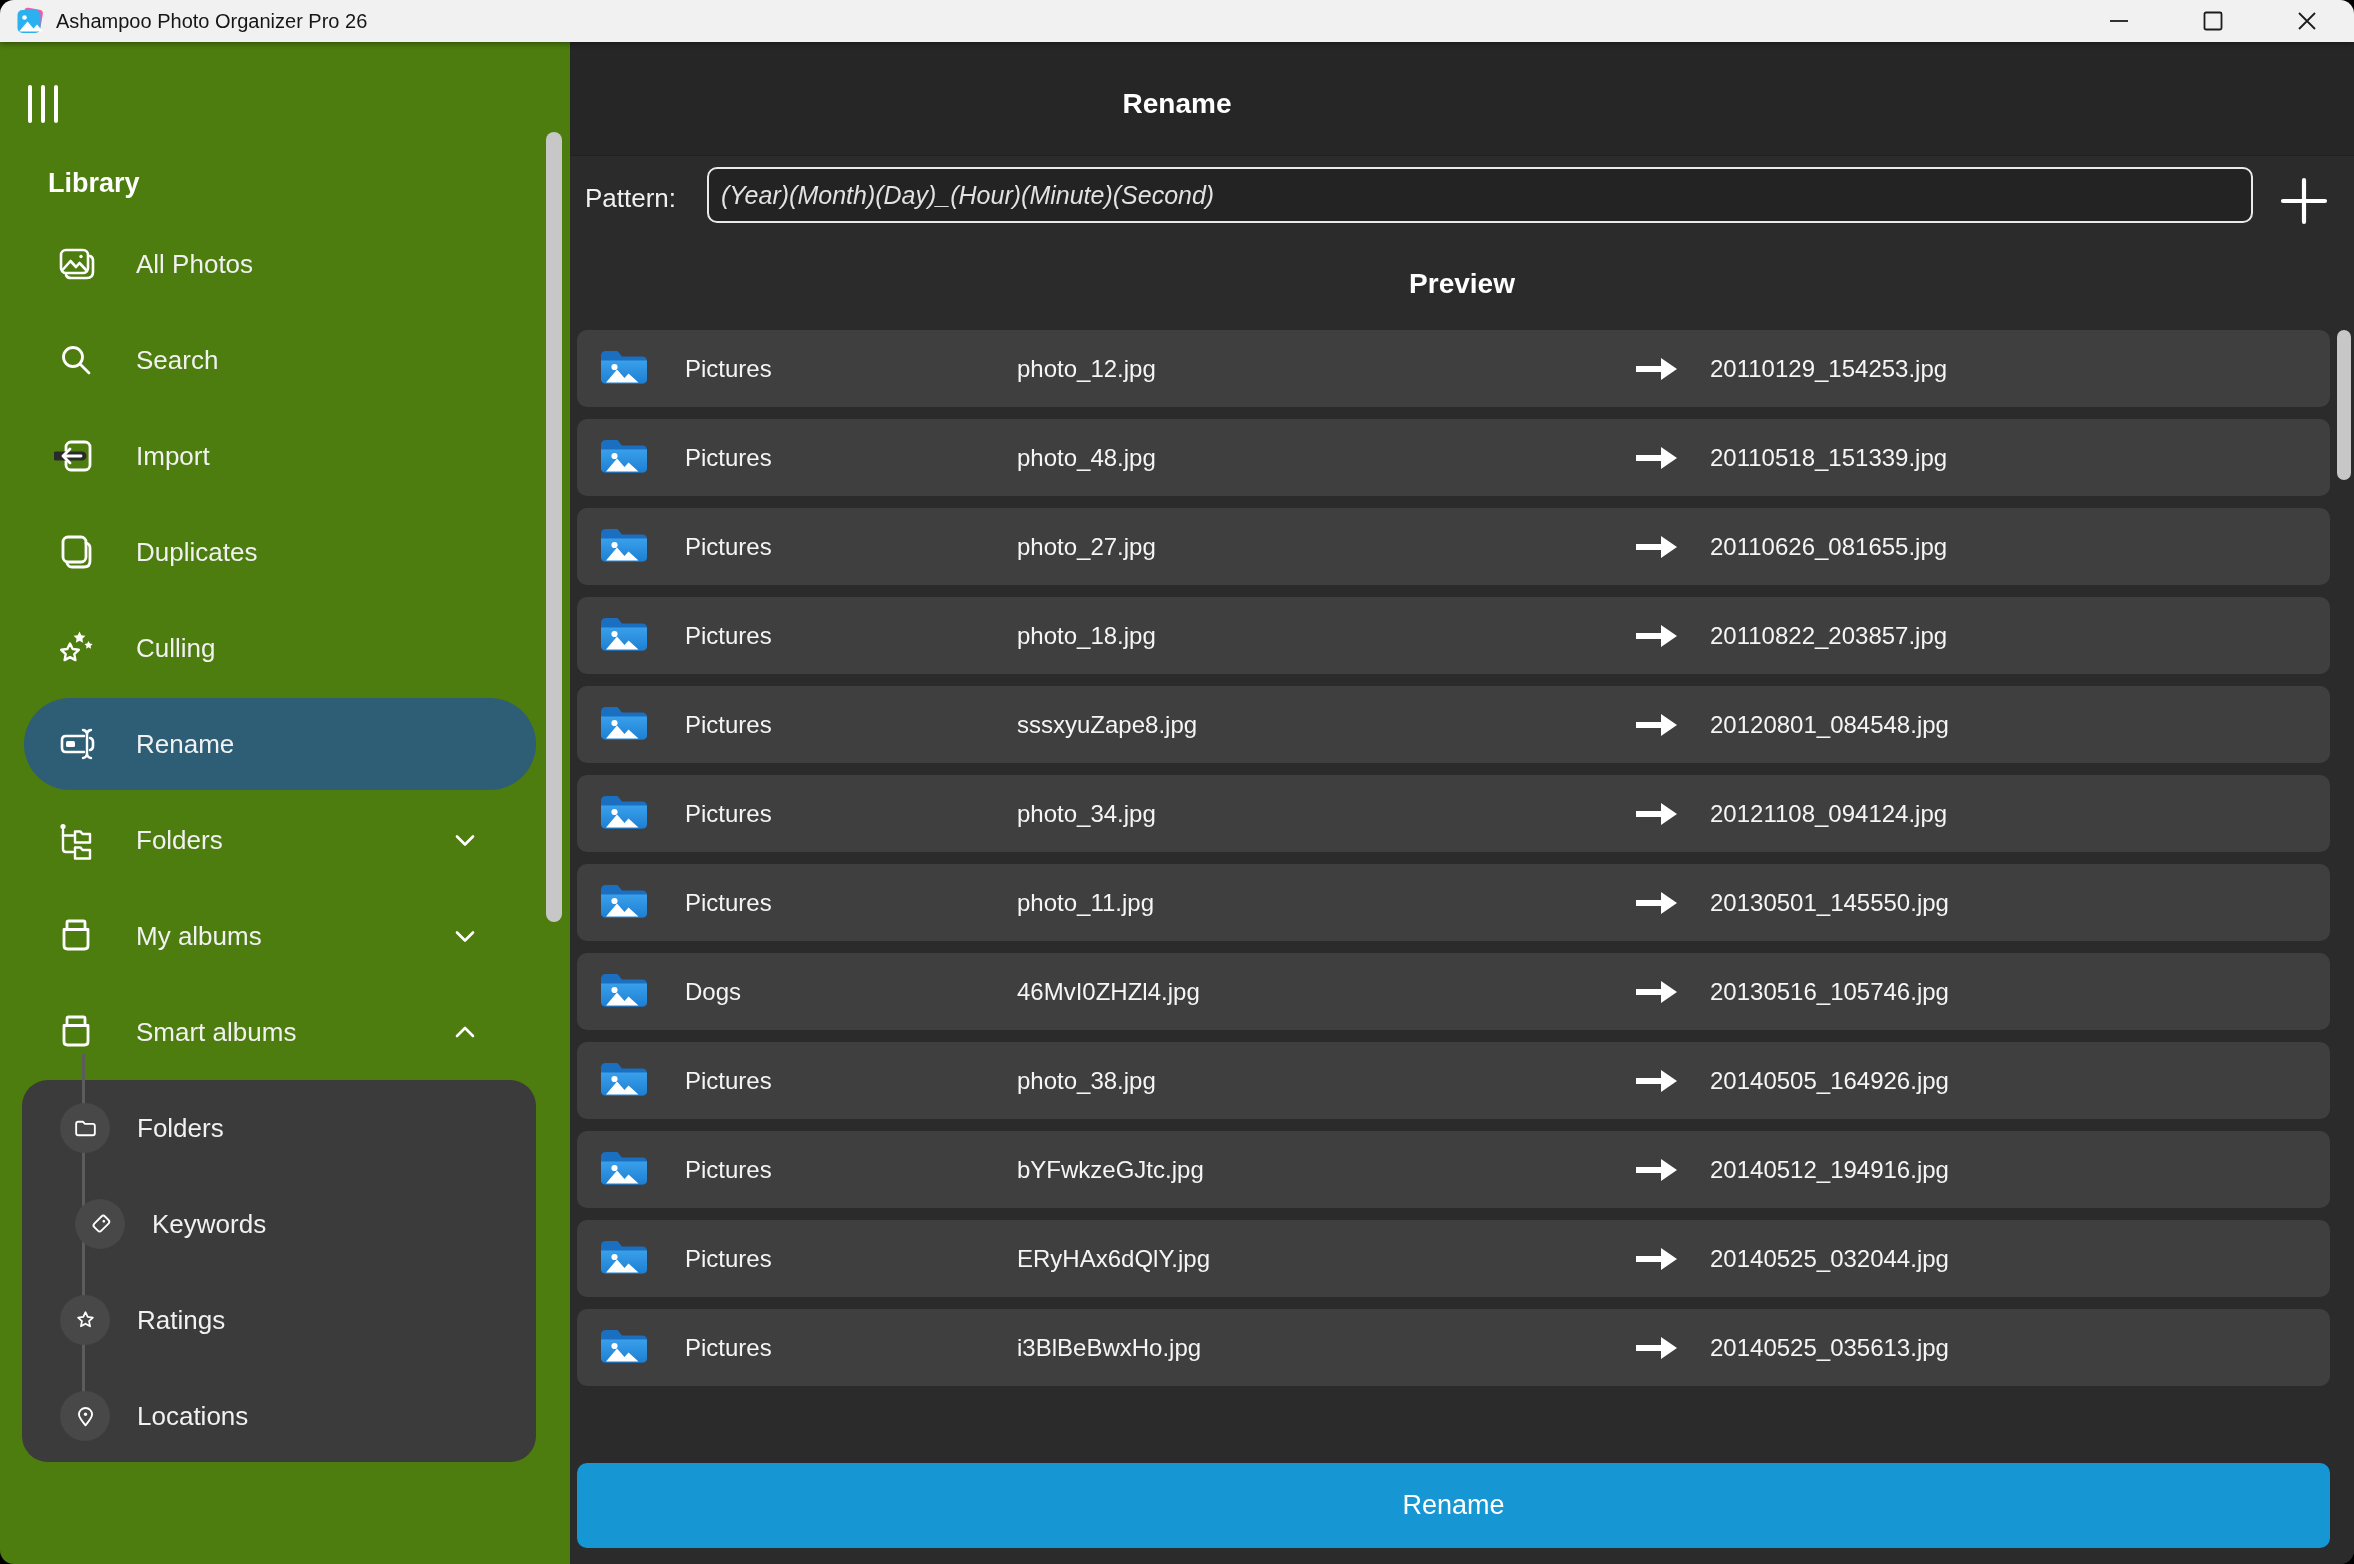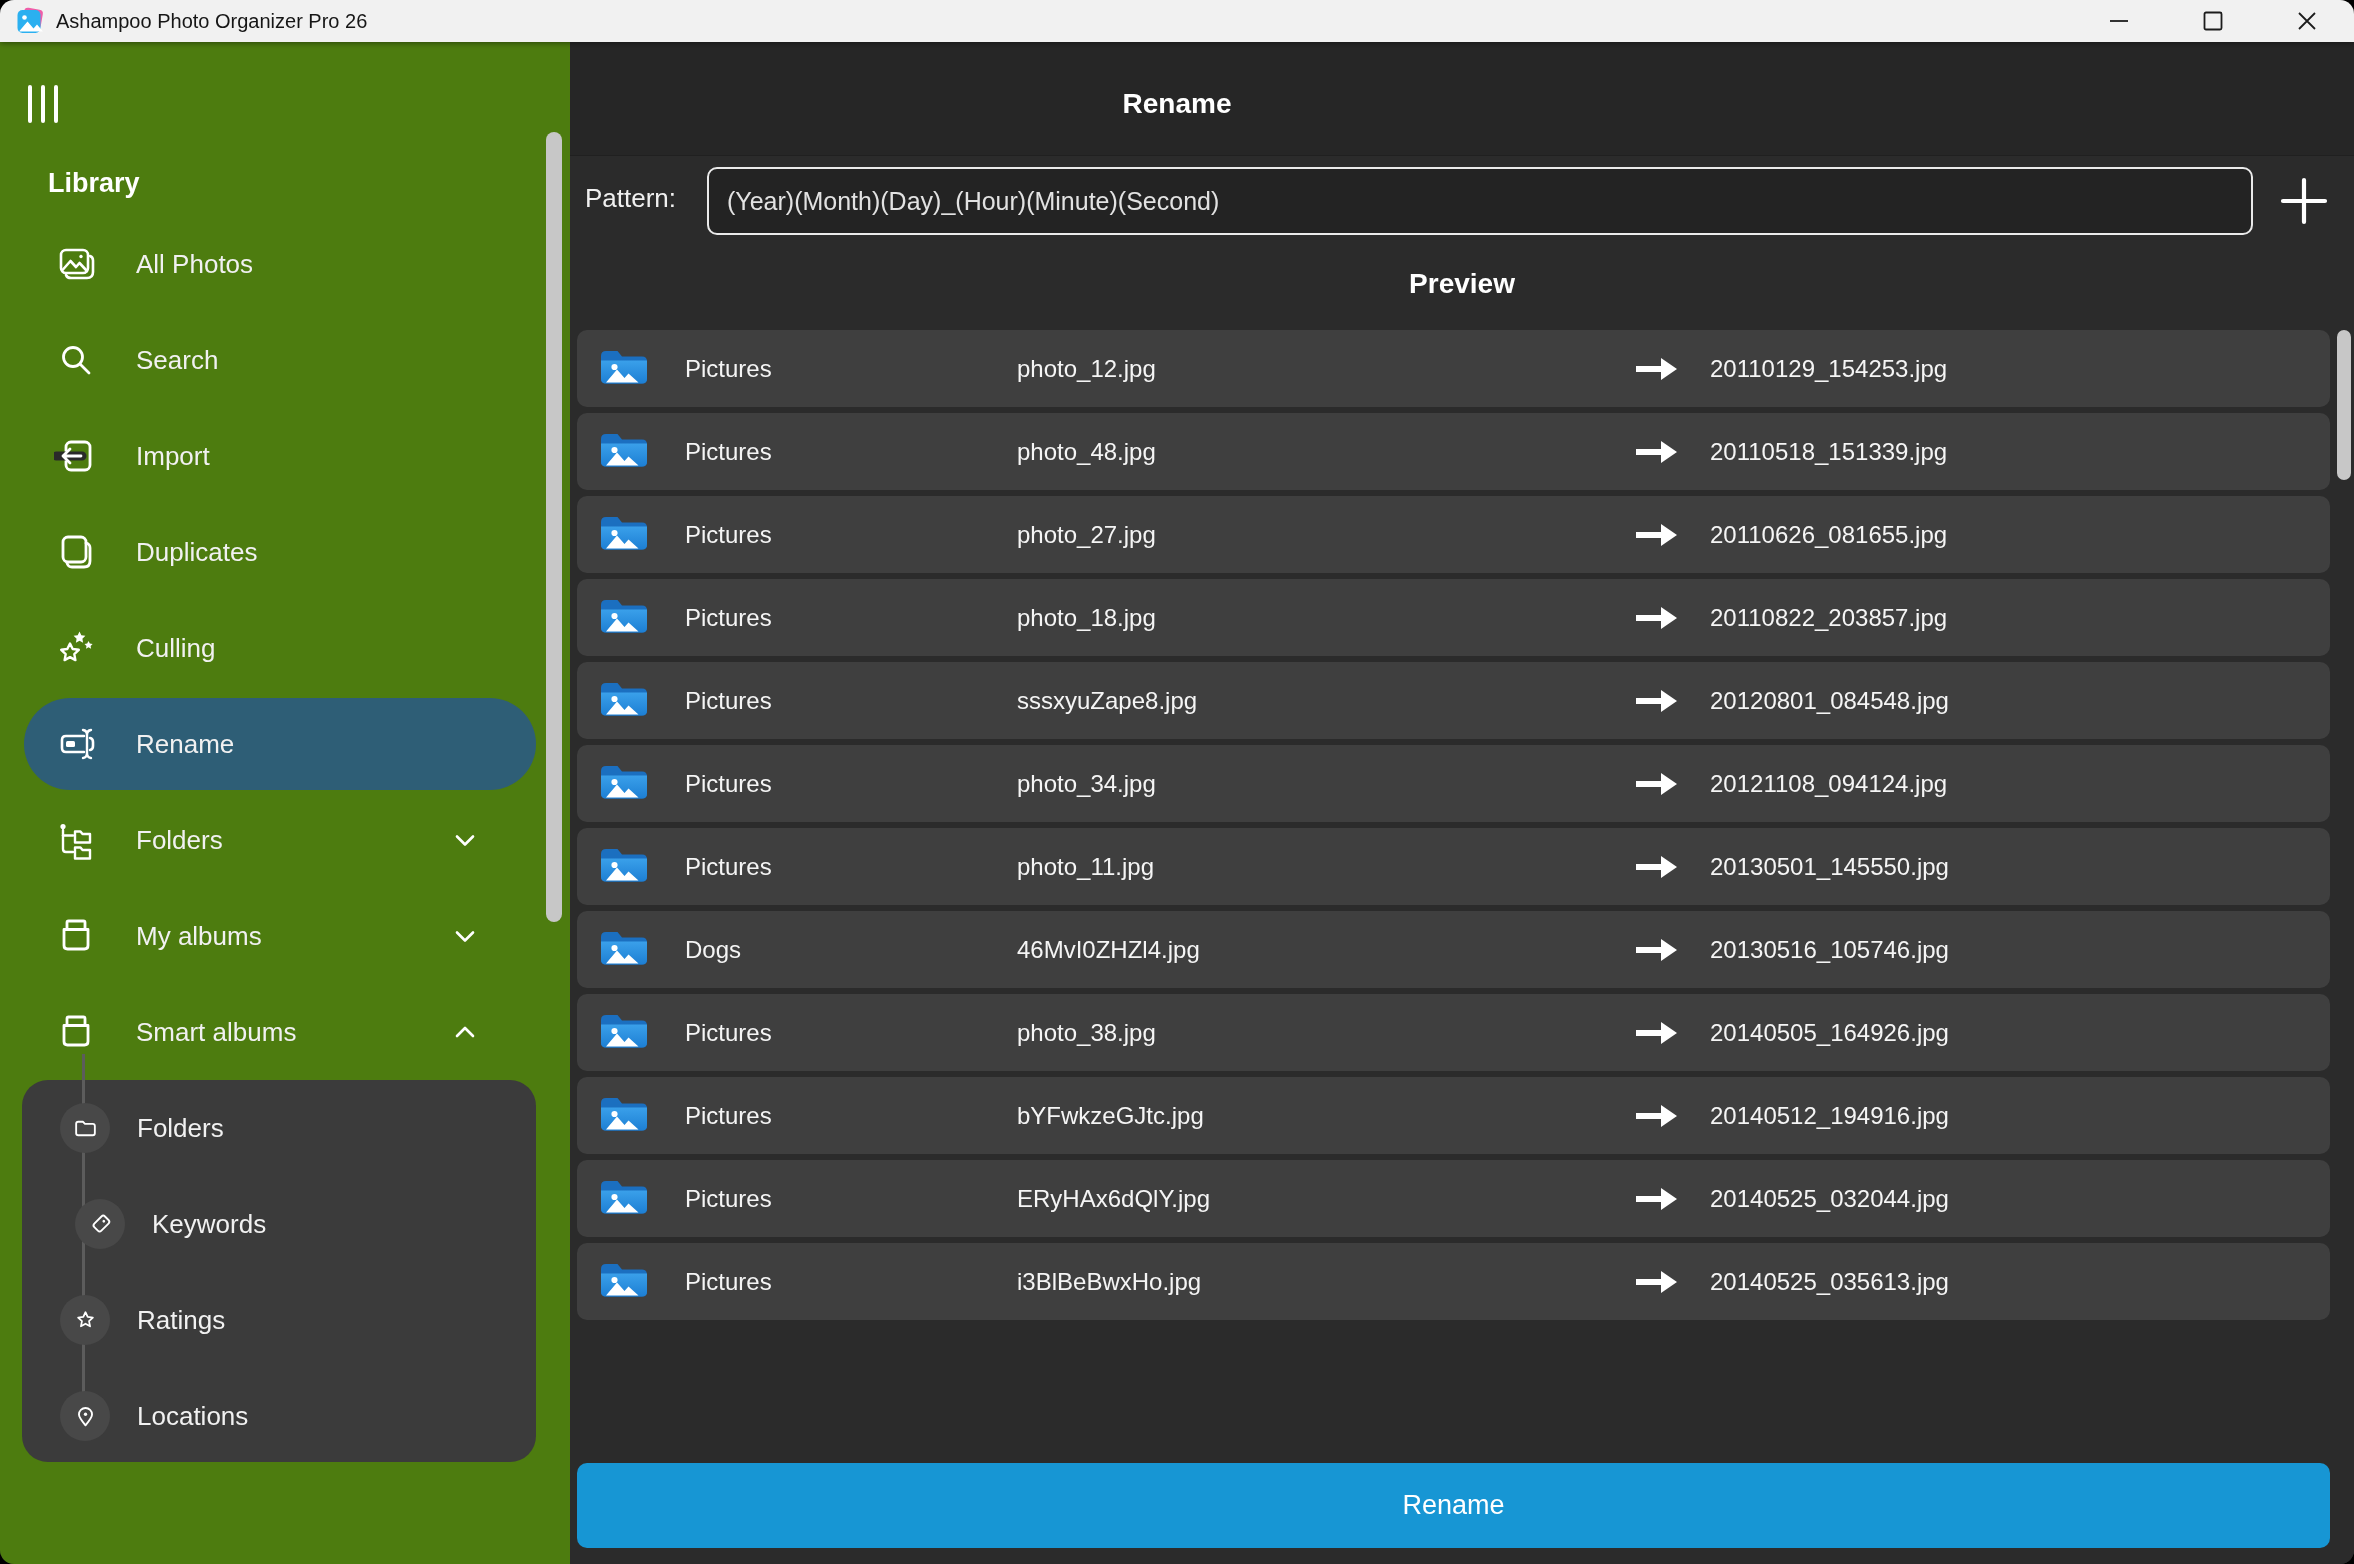--- a/index.html
+++ b/index.html
@@ -36,29 +36,29 @@
   .sub-item .side-label{left:115px;}
   .recycle{top:1504px;}
   .side-scrollbar{position:absolute;left:546px;top:90px;width:16px;height:790px;border-radius:8px;background:#c7c7c7;}
 
   
   .main{position:absolute;left:570px;top:42px;width:1784px;height:1522px;background:#262626;}
   .content-panel{position:absolute;left:0;right:0;top:113px;bottom:0;background:#2b2b2b;border-top:1px solid #202020;}
   .main-title{position:absolute;top:46px;left:0;width:1214px;text-align:center;
     font-size:28px;font-weight:bold;color:#fff;}
   .pattern-label{position:absolute;left:15px;top:141px;font-size:26px;color:#f0f0f0;}
-  .pattern-input{position:absolute;left:137px;top:125px;width:1546px;height:68px;box-sizing:border-box;
+  .pattern-input{position:absolute;left:137px;top:125px;width:1546px;height:56px;box-sizing:border-box;
     background:#232323;border:2px solid #eaeaea;border-radius:10px;color:#e2e2e2;
-    font-size:25px;padding:0 18px;outline:none;font-family:"Liberation Sans",sans-serif;}
+    font-size:25px;font-style:italic;padding:0 12px;outline:none;font-family:"Liberation Sans",sans-serif;}
   .add-btn{position:absolute;left:1706px;top:131px;width:56px;height:56px;
     display:flex;align-items:center;justify-content:center;cursor:default;}
   .preview-title{position:absolute;top:226px;left:0;right:0;text-align:center;
     font-size:28px;font-weight:bold;color:#fff;}
   .list{position:absolute;left:7px;top:288px;width:1753px;height:1117px;overflow:hidden;}
-  .prow{position:relative;height:77px;margin-bottom:6px;background:#3f3f3f;border-radius:10px;}
+  .prow{position:relative;height:77px;margin-bottom:12px;background:#3f3f3f;border-radius:10px;}
   .prow-icon{position:absolute;left:21px;top:16px;width:52px;height:44px;}
   .prow-folder,.prow-orig,.prow-new{position:absolute;top:0;height:77px;line-height:77px;
     font-size:24px;color:#f5f5f5;white-space:nowrap;}
   .prow-folder{left:108px;} .prow-orig{left:440px;} .prow-new{left:1133px;}
   .prow-arrow{position:absolute;left:1056px;top:50%;transform:translateY(-50%);width:46px;height:26px;}
   .list-scrollbar{position:absolute;left:1767px;top:288px;width:14px;height:150px;border-radius:7px;background:#c7c7c7;}
   .rename-btn{position:absolute;left:7px;top:1421px;width:1753px;height:85px;border-radius:10px;
     background:#1796d4;color:#fff;font-size:27px;display:flex;align-items:center;justify-content:center;cursor:default;}
 </style>
 </head>

